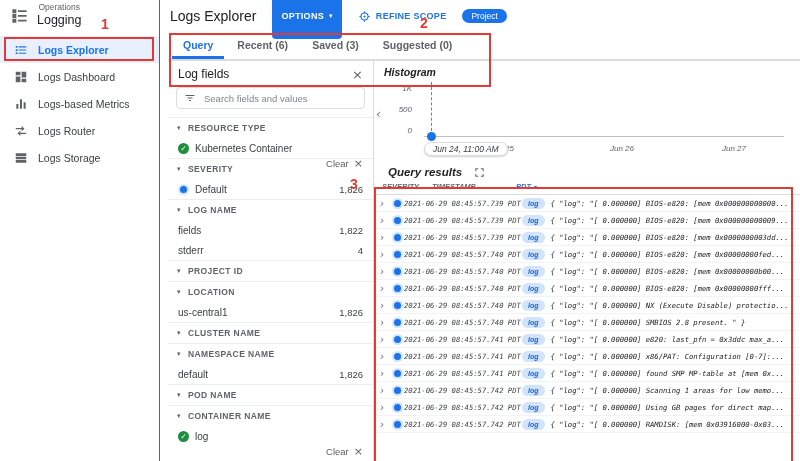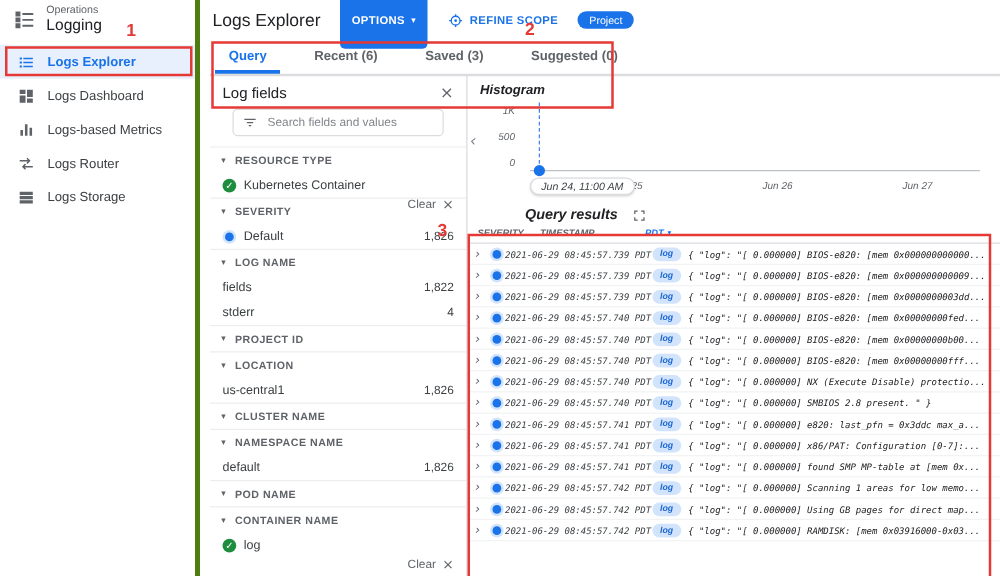--- a/index.html
+++ b/index.html
@@ -7,21 +7,21 @@
   body {
     width:800px; height:461px; overflow:hidden; position:relative;
     background:#fff; color:#202124;
     font-family:"Liberation Sans", sans-serif; font-size:11px;
   }
   .glyph { font-family:"DejaVu Sans", sans-serif; }
 
   .app { display:flex; height:100%; }
 
   
-  .sidebar { width:160px; flex:0 0 160px; border-right:4px solid #4d7c0f; background:#fff; }
+  .sidebar { width:160px; flex:0 0 160px; border-right:1px solid #4d7c0f; background:#fff;text-align:center; }
   .sb-head { display:flex; align-items:center; gap:8px; padding:5px 10px 4px; height:30px; }
   .sb-logo { width:19px; height:19px; color:#5f6368; flex:0 0 19px; }
   .sb-logo svg { width:100%; height:100%; }
   .sb-titles { display:flex; flex-direction:column; line-height:1.15; }
   .sb-eyebrow { font-size:8.5px; color:#5f6368; }
   .sb-name { font-size:12.5px; color:#202124; }
   .nav { margin-top:6px; }
   .nav-item { display:flex; align-items:center; gap:10px; height:27px; padding-left:14px;
     font-size:10.5px; color:#3c4043; cursor:pointer; }
   .nav-item.active { background:#e8f0fe; color:var(--accent,#1a73e8); font-weight:700; }
@@ -37,39 +37,39 @@
     font-size:9px; font-weight:700; letter-spacing:.3px; padding:18px 9px; border-radius:4px; cursor:pointer; }
   .options-btn .caret { font-size:7px; }
   .refine { display:flex; align-items:center; gap:5px; color:var(--accent,#1a73e8);
     font-size:9px; font-weight:700; letter-spacing:.3px; cursor:pointer; }
   .refine-icon { width:13px; height:13px; flex:0 0 13px; }
   .refine-icon svg { width:100%; height:100%; }
   .project-pill { background:var(--accent,#1a73e8); color:#fff; font-size:8.5px; padding:2px 9px;
     border-radius:9px; cursor:pointer; }
 
   
-  .tabs { display:flex; gap:16px; height:28px; flex:0 0 28px; border-bottom:1px solid #dadce0; padding:0 4px; }
+  .tabs { display:flex; gap:2px; height:28px; flex:0 0 28px; border-bottom:1px solid #dadce0; padding:0 4px; }
   .tab { padding:0 11px; line-height:27px; font-size:10.5px; font-weight:600; color:#5f6368; cursor:pointer; }
   .tab.active { color:var(--accent,#1a73e8); box-shadow:inset 0 -3px 0 var(--accent,#1a73e8); }
   .query-line { height:28px; flex:0 0 28px; display:flex; align-items:center; padding:0 12px;
     font-family:"DejaVu Sans Mono", monospace; font-size:7.5px; white-space:pre; }
   .seg-key { color:var(--query-key,#1967d2); }
   .seg-value { color:var(--query-value,#c5221f); }
   .seg-plain { color:#202124; }
 
   
   .content { flex:1; display:flex; border-top:1px solid #dadce0; min-height:0; }
 
   
   .logfields { width:206px; flex:0 0 206px; border-right:1px solid #dadce0; overflow:hidden;
     display:flex; flex-direction:column; }
   .lf-head { display:flex; align-items:center; justify-content:space-between; padding:6px 10px 4px;
     font-size:12px; color:#202124; flex:0 0 auto; }
   .lf-close { color:#5f6368; font-size:13px; cursor:pointer; line-height:1; }
-  .lf-search { margin:2px 18px 8px; border:1px solid #dadce0; border-radius:4px; height:22px;
+  .lf-search { margin:2px 8px 8px; border:1px solid #dadce0; border-radius:4px; height:22px;
     display:flex; align-items:center; gap:6px; padding:0 7px; flex:0 0 auto;justify-content:flex-end; }
   .lf-filter-icon { width:12px; height:12px; flex:0 0 12px; color:#5f6368; }
   .lf-filter-icon svg { width:100%; height:100%; }
   .lf-search input { border:0; outline:0; width:100%; font-size:9.5px; color:#3c4043;
     font-family:"Liberation Sans", sans-serif; background:transparent; }
   .lf-search input::placeholder { color:#80868b; }
   .lf-sections { flex:1; overflow:hidden; }
   .lf-section { border-top:1px solid #ecedef; }
   .lf-sec-header { height:20px; display:flex; align-items:center; gap:7px; padding:0 9px;
     font-size:8.5px; font-weight:700; color:#5f6368; letter-spacing:.4px; cursor:pointer; }
@@ -95,21 +95,21 @@
   .dashline { position:absolute; left:47px; top:2px; height:54px; border-left:1px dashed #4285f4; }
   .hist-dot { position:absolute; left:43px; top:52px; width:9px; height:9px; border-radius:50%;
     background:var(--accent,#1a73e8); cursor:pointer; }
   .chev-left { position:absolute; left:-8px; top:26px; color:#80868b; font-size:13px; cursor:pointer; }
   .timepill { position:absolute; left:40px; top:62px; background:#fff; border:1px solid #dadce0;
     border-radius:9px; padding:1px 8px; font-size:8.5px; color:#3c4043; z-index:2; white-space:nowrap;
     box-shadow:0 1px 2px rgba(0,0,0,.18); cursor:pointer; }
   .xlabel { position:absolute; top:64px; font-size:8px; color:#5f6368; z-index:1; }
 
   .results { flex:1; display:flex; flex-direction:column; min-height:0; }
-  .results-head { display:flex; align-items:center; gap:12px; padding:7px 14px 3px; flex:0 0 auto;margin-left:32px; }
+  .results-head { display:flex; align-items:center; gap:12px; padding:7px 14px 3px; flex:0 0 auto; }
   .results-title { font-size:11.5px; font-weight:700; color:#202124; }
   .expand-btn { width:11px; height:11px; color:#5f6368; cursor:pointer; }
   .expand-btn svg { width:100%; height:100%; display:block; }
   .rtable-head { display:flex; align-items:center; font-size:7.5px; font-weight:700; color:#5f6368;
     padding:1px 0 3px 8px; border-bottom:1px solid #dadce0; flex:0 0 auto; }
   .col-sev { width:50px; }
   .col-ts { width:84px; }
   .col-pdt { width:38px; color:var(--accent,#1a73e8); display:flex; align-items:center; gap:3px; cursor:pointer; }
   .col-pdt .glyph { font-size:6px; }
   .col-sum { flex:1; }

